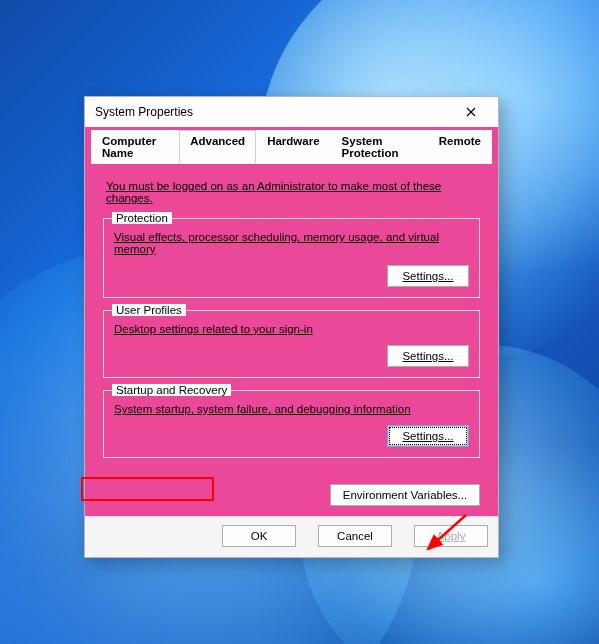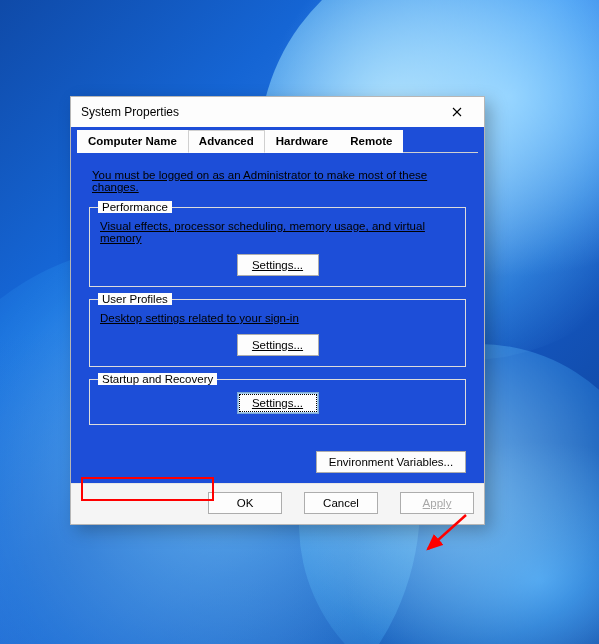--- a/index.html
+++ b/index.html
@@ -31,24 +31,24 @@
       transform: rotate(-20deg); }
     .swirl2 { width: 520px; height: 520px; bottom: -120px; left: -100px;
       background: radial-gradient(circle at 60% 40%, rgba(120,190,255,0.6), rgba(30,100,210,0.3) 55%, transparent 78%);
       transform: rotate(25deg); }
     .swirl3 { width: 360px; height: 360px; bottom: -60px; right: -60px;
       background: radial-gradient(circle at 40% 40%, rgba(150,205,255,0.7), rgba(50,130,230,0.3) 55%, transparent 76%);
       transform: rotate(10deg); }
 
     .dialog {
       position: absolute;
-      left: 70px;
+      left: 84px;
       top: 96px;
       width: 415px;
-      background: #1d4ed8;
+      background: #ec4899;
       border: 1px solid #b6b6b6;
       box-shadow: 6px 6px 16px rgba(0,0,0,0.25);
     }
     .titlebar {
       height: 30px;
       display: flex;
       align-items: center;
       padding: 0 8px 0 10px;
       background: #fdfdfd;
     }
@@ -100,21 +100,21 @@
       color: #000;
       background: #fdfdfd;
       position: relative;
       top: -15px;
       display: inline-block;
       padding: 0 4px;
       margin-left: -2px;
     }
     .fs-body { margin-top: -8px; }
     .fs-text { color: #000; margin-bottom: 10px; }
-    .fs-btnrow { display: flex; justify-content: center; margin-top: 0; }
+    .fs-btnrow { display: flex; justify-content: flex-end; margin-top: 0; }
 
     .btn {
       min-width: 82px;
       height: 22px;
       padding: 0 10px;
       background: #fdfdfd;
       border: 1px solid #adadad;
       font-family: inherit;
       font-size: 11.5px;
       cursor: pointer;
@@ -165,28 +165,29 @@
         <line x1="9" y1="1" x2="1" y2="9" stroke="#000" stroke-width="1.1"></line>
       </svg>
     </div>
   </div>
 
   <div class="tabs-wrap">
     <div class="tabs">
       <div class="tab">Computer Name</div>
       <div class="tab active">Advanced</div>
       <div class="tab">Hardware</div>
+      <div class="tab">System Protection</div>
       <div class="tab">Remote</div>
     </div>
 
     <div class="tab-body">
       <p class="instr">You must be logged on as an Administrator to make most of these changes.</p>
 
       <div class="fieldset">
-        <span class="legend">Performance</span>
+        <span class="legend">Protection</span>
         <div class="fs-body">
           <p class="fs-text">Visual effects, processor scheduling, memory usage, and virtual memory</p>
           <div class="fs-btnrow">
             <button class="btn">Settings...</button>
           </div>
         </div>
       </div>
 
       <div class="fieldset">
         <span class="legend">User Profiles</span>
@@ -194,20 +195,21 @@
           <p class="fs-text">Desktop settings related to your sign-in</p>
           <div class="fs-btnrow">
             <button class="btn">Settings...</button>
           </div>
         </div>
       </div>
 
       <div class="fieldset">
         <span class="legend" id="startup-legend">Startup and Recovery</span>
         <div class="fs-body">
+          <p class="fs-text">System startup, system failure, and debugging information</p>
           <div class="fs-btnrow">
             <button class="btn focus" id="startup-btn">Settings...</button>
           </div>
         </div>
       </div>
     </div>
 
     <div class="env-row">
       <button class="btn">Environment Variables...</button>
     </div>

